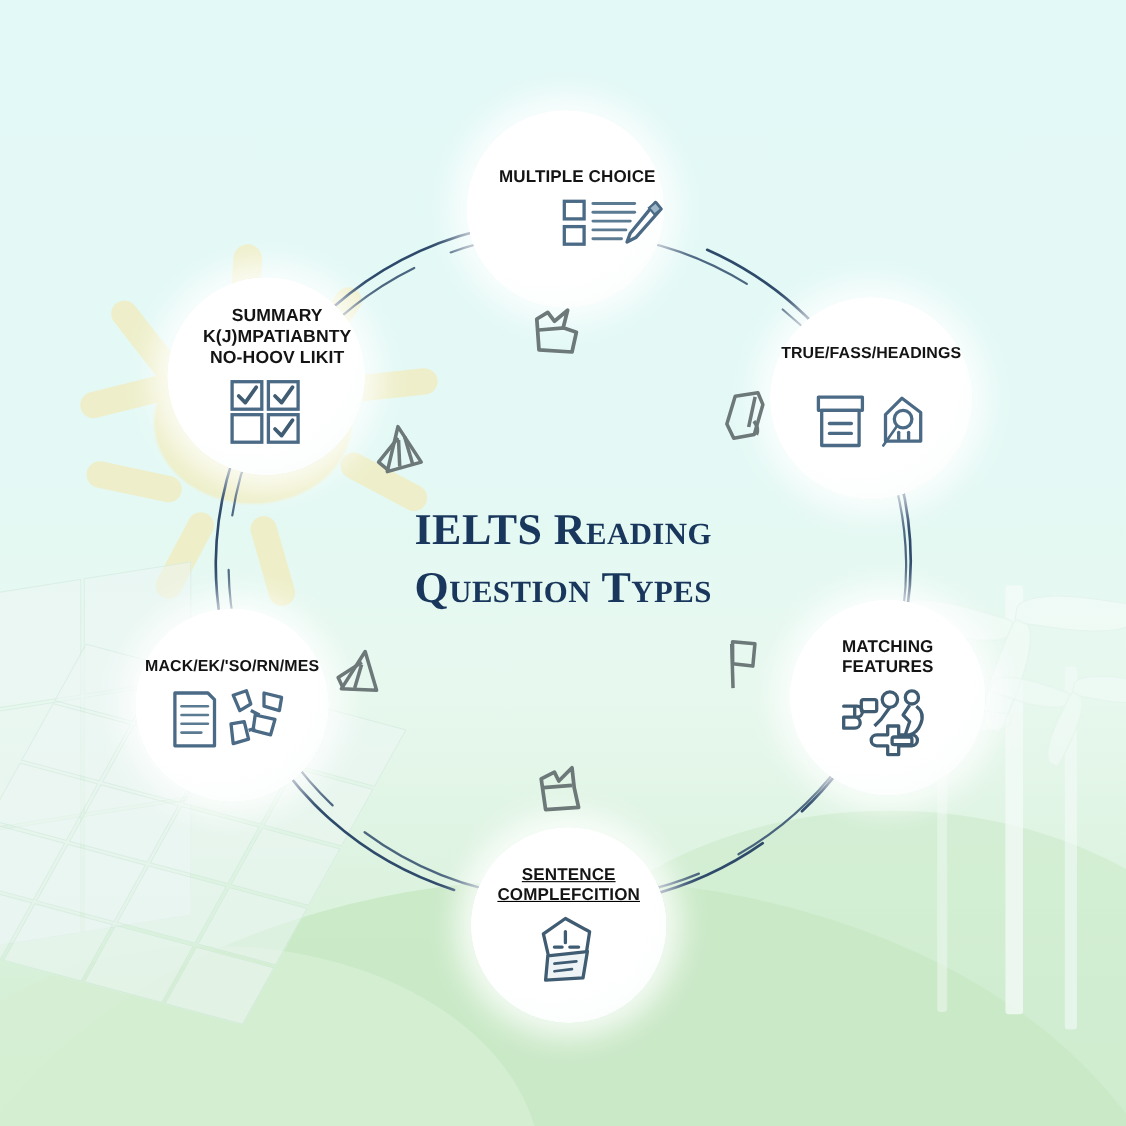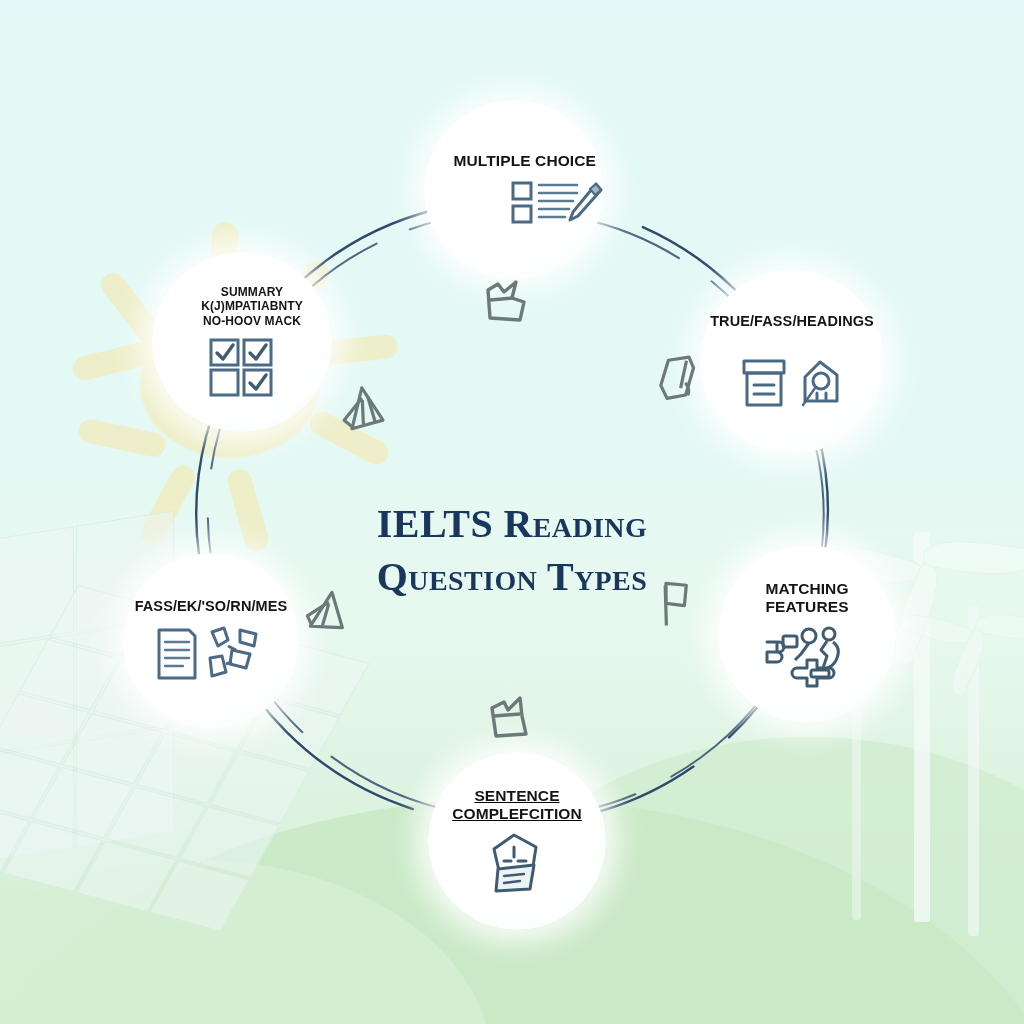--- a/index.html
+++ b/index.html
@@ -44,21 +44,21 @@
   
   .ring{position:absolute;left:168px;top:168px;width:688px;height:688px;}
   .ring svg{width:100%;height:100%;overflow:visible;}
 
   
   .title{
     position:absolute;left:50%;top:508px;transform:translate(-50%,-50%);
     width:460px;text-align:center;color:#19375c;
     font-family:"Liberation Serif","DejaVu Serif",serif;
     font-weight:700;font-size:40px;line-height:1.32;letter-spacing:.4px;
-    font-variant:small-caps;text-transform:capitalize;margin-top:43px;
+    font-variant:small-caps;text-transform:capitalize;
   }
   .title .l2{display:block;}
 
   
   .node{
     position:absolute;border-radius:50%;
     background:radial-gradient(circle at 42% 36%,#ffffff 58%,#fbfdfd 80%,#f4fafa 100%);
     box-shadow:0 0 26px 14px rgba(255,255,255,.78);
     display:flex;flex-direction:column;align-items:center;justify-content:center;
     text-align:center;
@@ -70,21 +70,21 @@
   .node .icons{margin-top:9px;display:flex;align-items:center;justify-content:center;gap:7px;}
   .node svg{display:block;}
 
   
   .n-multiple{left:424px;top:100px;width:180px;height:180px;align-items:flex-end;}
   .n-truefalse{left:700px;top:270px;width:184px;height:184px;gap:16px;}
   .n-matching{left:718px;top:545px;width:178px;height:178px;}
   .n-sentence{left:428px;top:752px;width:178px;height:178px;text-decoration:underline;}
   .n-match2  {left:123px;top:553px;width:176px;height:176px;}
   .n-summary {left:152px;top:252px;width:180px;height:180px;}
-  .n-summary .lbl{font-size:12px;line-height:1.2;margin-left:20px;}
+  .n-summary .lbl{font-size:16px;line-height:1.2;margin-left:20px;}
   .n-truefalse .lbl{font-size:14.5px;}
   .n-match2 .lbl{font-size:14.5px;}
 
   
   .doodle{position:absolute;}
   .doodle svg{display:block;}
 </style>
 </head>
 <body>
 
@@ -260,21 +260,21 @@
             <path d="M14 38 L50 34 L46 58 L12 60 Z" fill="#eef4f6"></path>
             <line x1="20" y1="45" x2="40" y2="43" stroke-linecap="round" stroke-width="2.4"></line>
             <line x1="20" y1="52" x2="36" y2="50" stroke-linecap="round" stroke-width="2.4"></line>
           </g>
         </svg>
       </span>
     </div>
   </div>
 
   <div class="node n-match2">
-    <div class="lbl">FASS/EK/'SO/RN/MES</div>
+    <div class="lbl">MACK/EK/'SO/RN/MES</div>
     <div class="icons">
       <span>
         <svg width="44" height="56" viewBox="0 0 44 56">
           <g fill="none" stroke="#4a6a85" stroke-width="3" stroke-linejoin="round">
             <path d="M4 4 h30 l6 6 v42 h-36 z"></path>
           </g>
           <g stroke="#5b7b93" stroke-width="2.4" stroke-linecap="round">
             <line x1="10" y1="16" x2="34" y2="16"></line>
             <line x1="10" y1="24" x2="34" y2="24"></line>
             <line x1="10" y1="32" x2="34" y2="32"></line>
@@ -294,21 +294,21 @@
           </g>
         </svg>
       </span>
     </div>
   </div>
 
   <div class="node n-summary">
     <div class="lbl">
       <div>SUMMARY</div>
       <div>K(J)MPATIABNTY</div>
-      <div>NO-HOOV MACK</div>
+      <div>NO-HOOV LIKIT</div>
     </div>
     <div class="icons">
       <span>
         <svg width="70" height="62" viewBox="0 0 70 62">
           <g fill="none" stroke="#4a6a85" stroke-width="3">
             <rect x="4" y="3" width="27" height="25"></rect>
             <rect x="37" y="3" width="27" height="25"></rect>
             <rect x="4" y="33" width="27" height="25"></rect>
             <rect x="37" y="33" width="27" height="25"></rect>
           </g>

